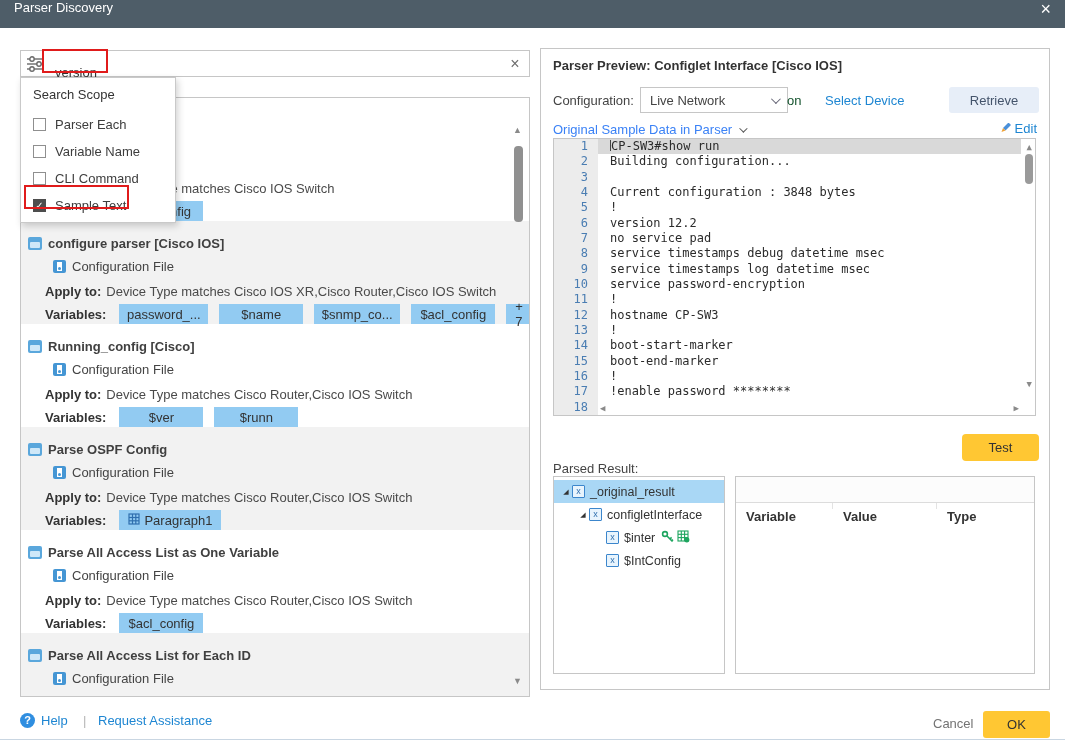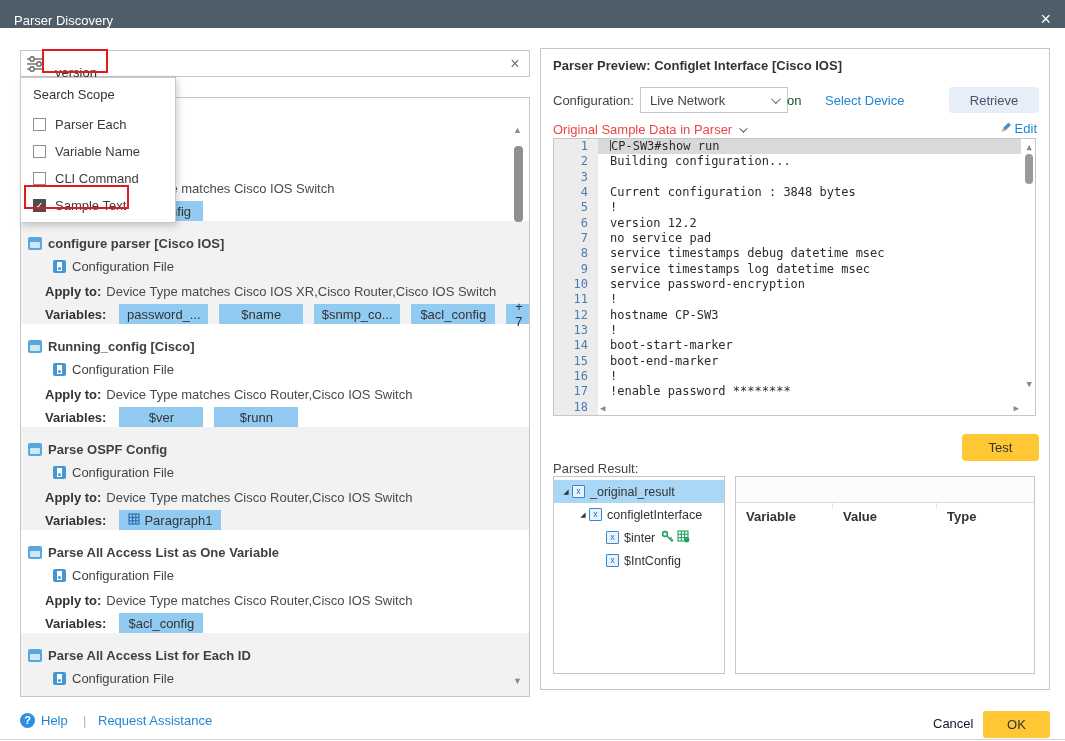--- a/index.html
+++ b/index.html
@@ -1,20 +1,20 @@
 <!DOCTYPE html>
 <html><head>
 <meta charset="utf-8">
 <style>
   * { margin:0; padding:0; box-sizing:border-box; }
   html,body { width:1065px; height:741px; }
   body { position:relative; background:#fff; font-family:"Liberation Sans",sans-serif; font-size:13px; color:#404040; overflow:hidden; }
 
   
-  .titlebar { position:absolute; left:0; top:0; width:1065px; height:28px; background:#4e5d68; color:#fff; display:flex; align-items:flex-end; padding:0 14px; }
+  .titlebar { position:absolute; left:0; top:0; width:1065px; height:28px; background:#4e5d68; color:#fff; display:flex; align-items:flex-start; padding:0 14px; }
   .titlebar .ttl { font-size:13px; }
   .titlebar .close { margin-left:auto; font-size:18px; line-height:18px; cursor:pointer; }
 
   
   .searchbox { position:absolute; left:20px; top:50px; width:510px; height:27px; border:1px solid #c6c6c6; background:#fff; display:flex; align-items:center; }
   .filtericon { width:30px; display:flex; justify-content:center; align-items:center; cursor:pointer; }
   input.search { border:none; outline:none; flex:1; font:13px "Liberation Sans",sans-serif; color:#333; padding-left:4px; background:transparent;margin-top:17px; }
   .clearx { width:28px; text-align:center; color:#6f6f6f; font-size:16px; cursor:pointer; }
 
   
@@ -57,21 +57,21 @@
 
   
   .rpanel { position:absolute; left:540px; top:48px; width:510px; height:642px; border:1px solid #c6c6c6; background:#fff; }
   .rtitle { position:absolute; left:12px; top:9px; font-weight:bold; color:#333; }
   .cfglabel { position:absolute; left:12px; top:44px; color:#444; }
   .cfgselect { position:absolute; left:99px; top:38px; width:148px; height:26px; border:1px solid #c6c6c6; display:flex; align-items:center; padding:0 9px; color:#444; cursor:pointer; }
   .chev { margin-left:auto; width:7px; height:7px; border-right:1.5px solid #667; border-bottom:1.5px solid #667; transform:rotate(45deg) translateY(-2px); }
   .onlabel { position:absolute; left:246px; top:44px; color:#14532d; }
   .seldev { position:absolute; left:284px; top:44px; color:#1e86d2; cursor:pointer; }
   .retrieve { position:absolute; left:408px; top:38px; width:90px; height:26px; background:#e7eef8; border:none; border-radius:3px; color:#44546b; font-size:13px; cursor:pointer; }
-  .samplerow { position:absolute; left:12px; top:73px; color:#ef4444; display:flex; align-items:center; gap:7px; cursor:pointer;text-align:right; }
+  .samplerow { position:absolute; left:12px; top:73px; color:#3b82f6; display:flex; align-items:center; gap:7px; cursor:pointer;text-align:right; }
   .chev2 { width:6px; height:6px; border-right:1.3px solid #555; border-bottom:1.3px solid #555; transform:rotate(45deg) translateY(-2px); }
   .editlink { position:absolute; right:12px; top:72px; color:#1e86d2; cursor:pointer; display:flex; align-items:center; gap:4px; }
 
   
   .editor { position:absolute; left:12px; top:89px; width:483px; height:278px; border:1px solid #c6c6c6; background:#fff; font-family:"DejaVu Sans Mono",monospace; font-size:12px; overflow:hidden; }
   .gutter { position:absolute; left:0; top:0; width:44px; height:100%; background:#ececec; }
   .gline { height:15.33px; line-height:15.33px; text-align:right; padding-right:10px; color:#4a7db2; }
   .codecol { position:absolute; left:44px; top:0; right:0; }
   .cline { height:15.33px; line-height:15.33px; white-space:pre; padding-left:12px; color:#2b2b2b; }
   .cline.hl { background:#d9d9d9; margin-right:14px; }
@@ -101,21 +101,21 @@
   .th { font-weight:bold; color:#333; padding:6px 0 0 10px;margin-top:26px; }
   .th:nth-child(1){ width:97px; border-right:1px solid #e3e3e3; }
   .th:nth-child(2){ width:104px; border-right:1px solid #e3e3e3; }
   .th:nth-child(3){ flex:1; }
 
   
   .helpicon { position:absolute; left:20px; top:713px; width:15px; height:15px; border-radius:50%; background:#2f8ee0; color:#fff; font-size:11px; font-weight:bold; text-align:center; line-height:15px; cursor:pointer; }
   .helptext { position:absolute; left:41px; top:713px; color:#1e86d2; cursor:pointer; }
   .fdiv { position:absolute; left:83px; top:713px; color:#b5b5b5; }
   .reqassist { position:absolute; left:98px; top:713px; color:#1e86d2; cursor:pointer; }
-  .cancel { position:absolute; left:933px; top:716px; color:#0f172a; cursor:pointer;text-align:right; }
+  .cancel { position:absolute; left:933px; top:716px; color:#737373; cursor:pointer;text-align:right; }
   .okbtn { position:absolute; left:983px; top:711px; width:67px; height:27px; background:#ffc733; border:none; border-radius:3px; font-size:13px; color:#333; cursor:pointer; }
   .bottomline { position:absolute; left:0; top:739px; width:1065px; height:1px; background:#c9d6e2; }
 </style>
 </head>
 <body>
 
 <div class="titlebar">
   <span class="ttl">Parser Discovery</span>
   <span class="close">×</span>
 </div>

